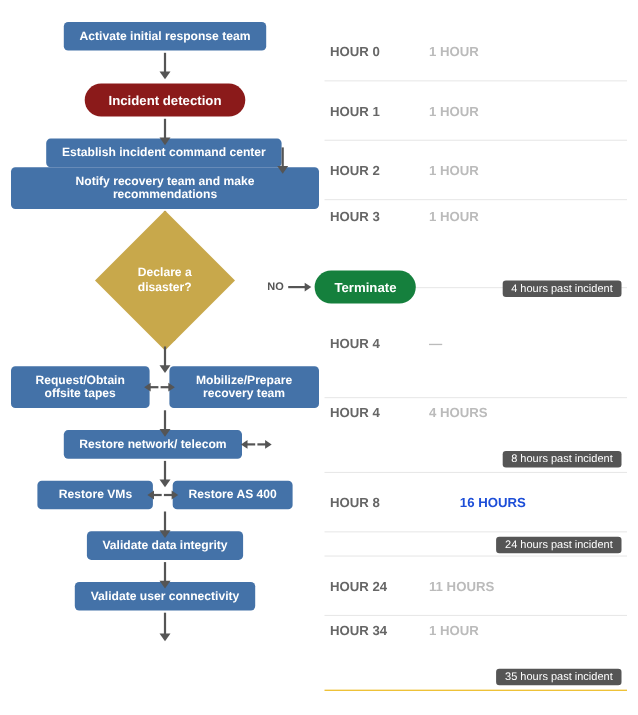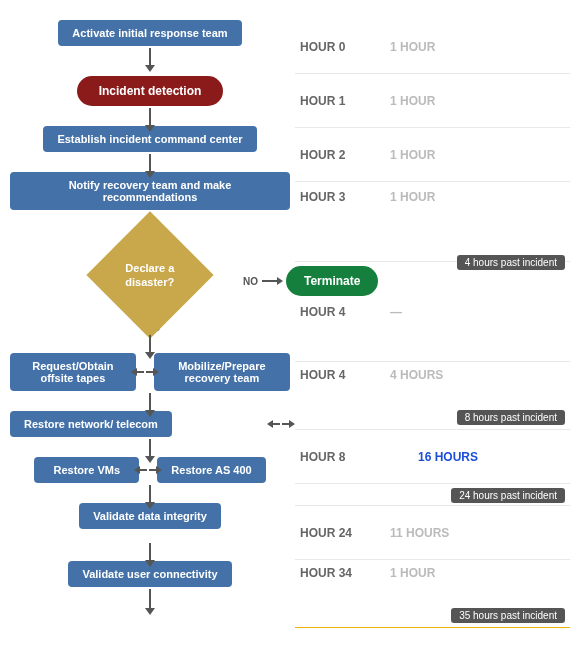--- a/index.html
+++ b/index.html
@@ -115,21 +115,21 @@
       <div style="display:flex; flex-direction:column; align-items:center;">
         <div class="node-rect">Activate initial response team</div>
         <div class="arrow-down" style="height:18px; margin-top:2px;"></div>
       </div>
 
       <div style="padding: 10px 0 0 0; display:flex; flex-direction:column; align-items:center;">
         <div class="node-oval">Incident detection</div>
         <div class="arrow-down" style="height:18px; margin-top:2px;"></div>
       </div>
 
-      <div style="display:flex; flex-direction:column; align-items:flex-start;">
+      <div style="display:flex; flex-direction:row; align-items:flex-end;">
         <div class="node-rect">Establish incident command center</div>
         <div class="arrow-down" style="height:18px; margin-top:2px;"></div>
       </div>
 
       <div style="display:flex; flex-direction:column; align-items:center;">
         <div class="node-rect">Notify recovery team and make recommendations</div>
         <div class="arrow-down" style="height:18px; margin-top:2px;"></div>
       </div>
 
       <div style="display:flex; flex-direction:row; align-items:center; position:relative; margin-bottom:0;">
@@ -163,21 +163,21 @@
           </div>
           <div style="width:8px; height:2px; background:#555; position:relative; margin-left:2px;">
             <div style="position:absolute; right:-5px; top:50%; transform:translateY(-50%); border-top:4px solid transparent; border-bottom:4px solid transparent; border-left:6px solid #555;"></div>
           </div>
         </div>
         <div class="node-rect" style="font-size:11px; min-width:105px;">Mobilize/Prepare recovery team</div>
       </div>
 
       <div class="arrow-down" style="height:18px; margin-top:2px;"></div>
 
-      <div style="display:flex; flex-direction:row; align-items:center; gap:4px; justify-content:space-between; width:280px;">
+      <div style="display:flex; flex-direction:row; align-items:center; gap:4px; justify-content:center; width:280px;">
         <div class="node-rect" style="font-size:11px; min-width:105px;">Restore network/ telecom</div>
         <div style="display:flex; align-items:center;">
           <div style="width:8px; height:2px; background:#555; position:relative;">
             <div style="position:absolute; left:-5px; top:50%; transform:translateY(-50%); border-top:4px solid transparent; border-bottom:4px solid transparent; border-right:6px solid #555;"></div>
           </div>
           <div style="width:8px; height:2px; background:#555; position:relative; margin-left:2px;">
             <div style="position:absolute; right:-5px; top:50%; transform:translateY(-50%); border-top:4px solid transparent; border-bottom:4px solid transparent; border-left:6px solid #555;"></div>
           </div>
         </div>
       </div>
@@ -192,21 +192,21 @@
           </div>
           <div style="width:8px; height:2px; background:#555; position:relative; margin-left:2px;">
             <div style="position:absolute; right:-5px; top:50%; transform:translateY(-50%); border-top:4px solid transparent; border-bottom:4px solid transparent; border-left:6px solid #555;"></div>
           </div>
         </div>
         <div class="node-rect" style="font-size:11px; min-width:105px;">Restore AS 400</div>
       </div>
 
       <div class="arrow-down" style="height:18px; margin-top:2px;"></div>
 
-      <div style="display:flex; flex-direction:column; align-items:flex-end;gap:12px;">
+      <div style="display:flex; flex-direction:column; align-items:flex-end;">
         <div class="node-rect">Validate data integrity</div>
         <div class="arrow-down" style="height:18px; margin-top:2px;"></div>
       </div>
 
       <div style="display:flex; flex-direction:column; align-items:center;">
         <div class="node-rect">Validate user connectivity</div>
         <div class="arrow-down" style="height:20px; margin-top:2px;"></div>
       </div>
 
     </div>

